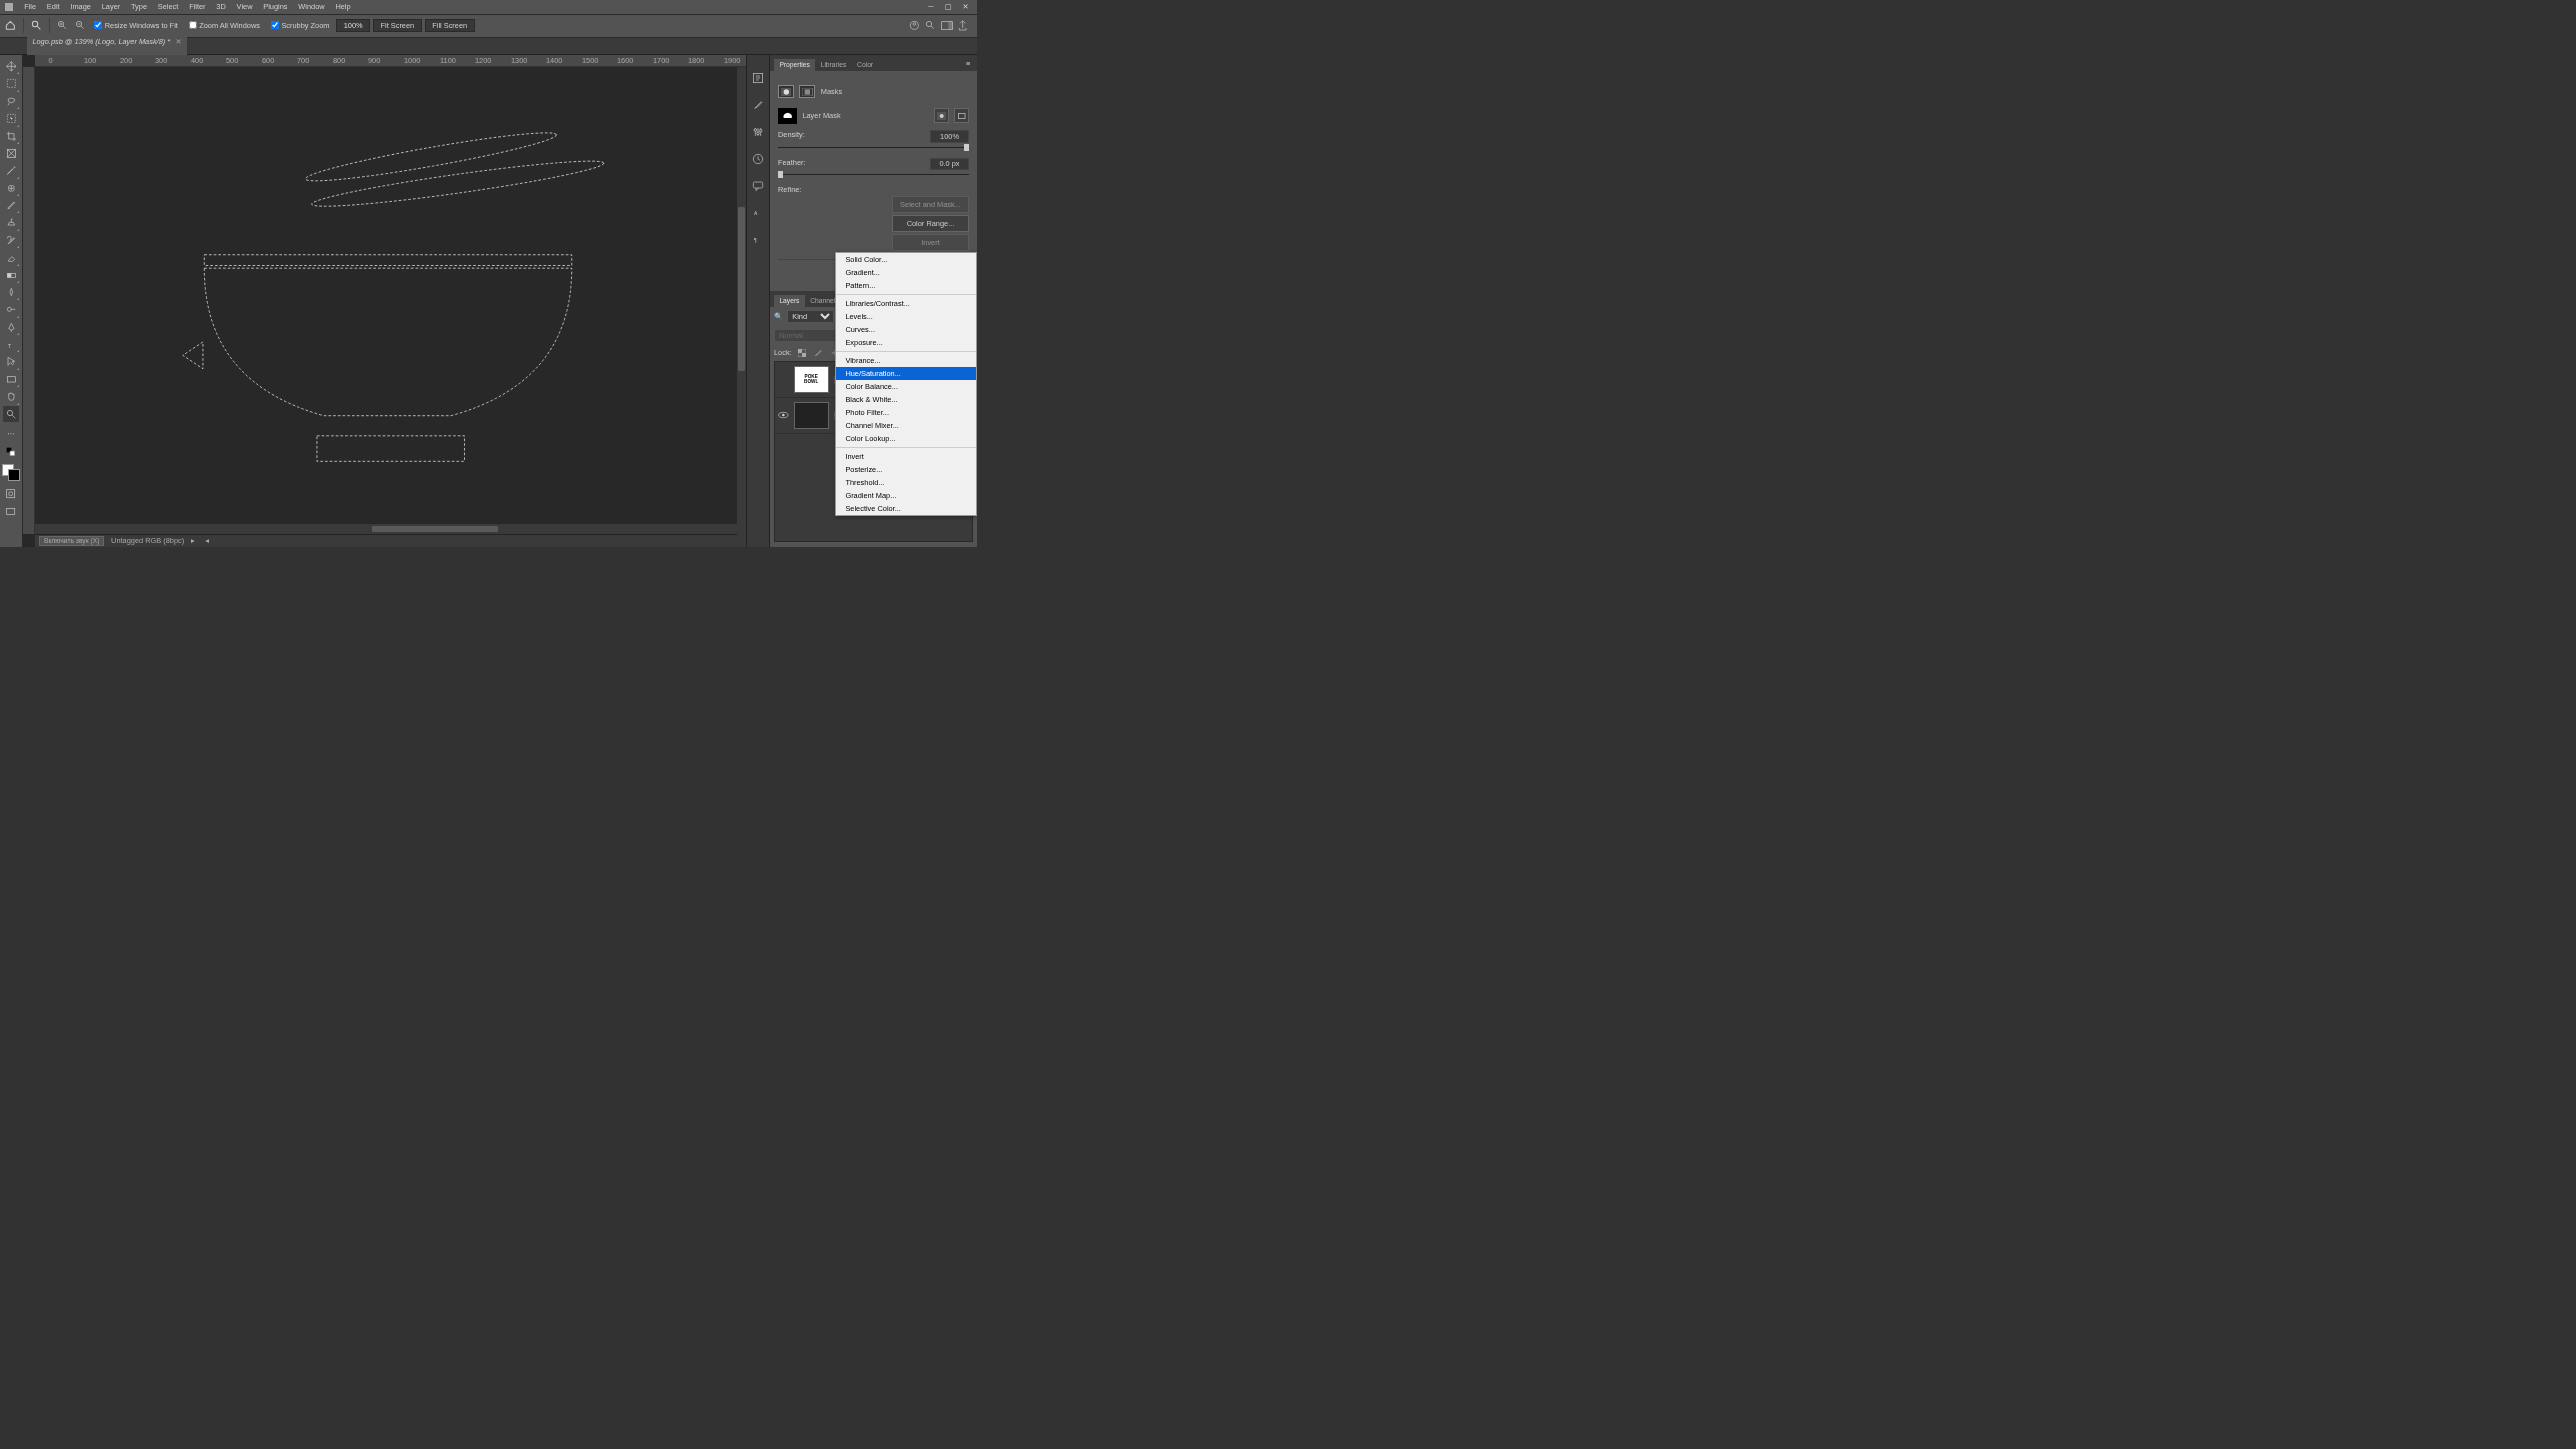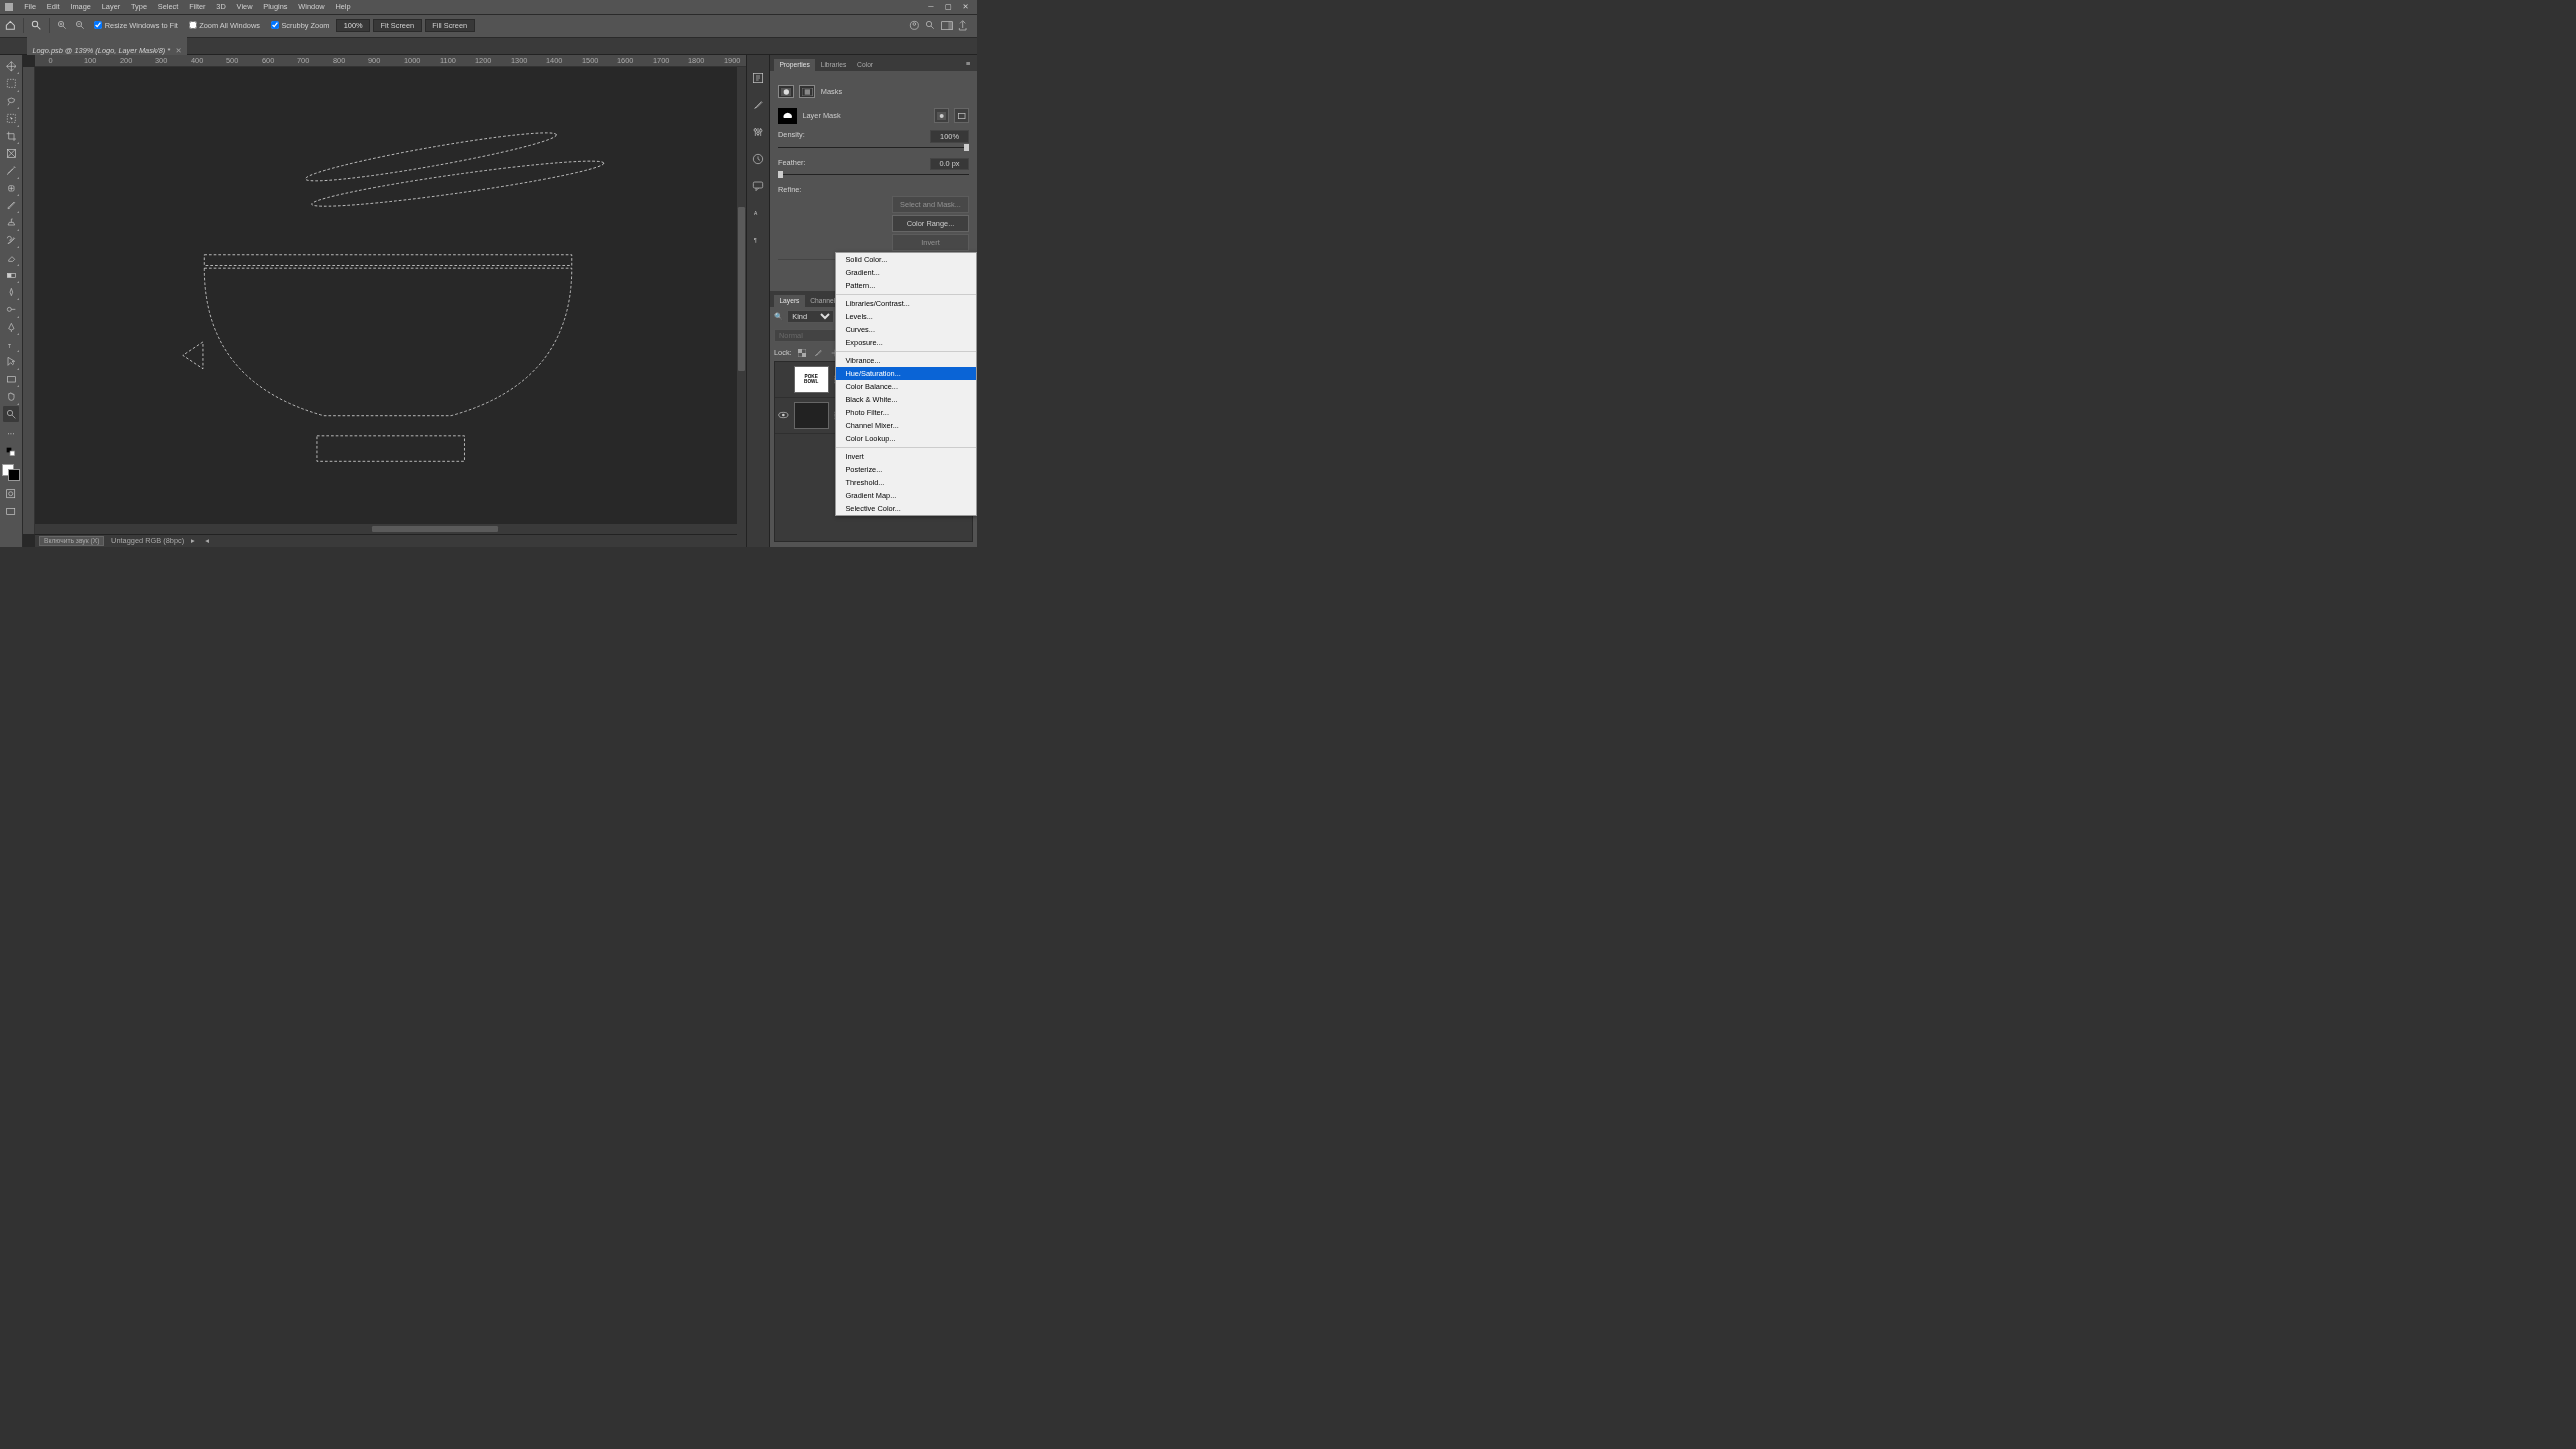--- a/index.html
+++ b/index.html
@@ -18,21 +18,21 @@
 .optbar .sep { width: 0.7px; height: 14.8px; background: #404040; margin: 0 2.7px; }
 .optbar .tool-icon { width: 14.8px; height: 14.8px; display:flex; align-items:center; justify-content:center; }
 .optbar .check { display: flex; gap: 2.7px; padding: 0 4px; }
 .optbar .check input { width: 8px; height: 8px; }
 .optbar .field { width: 34px; height: 13.4px; background: #383838; border: 0.7px solid #2a2a2a; text-align: center; padding: 0.7px 2.7px; color: #ddd; }
 .optbar .btn { height: 13.4px; background: #383838; border: 0.7px solid #2a2a2a; padding: 0 6.7px; display: flex; align-items: center; }
 .optbar .right { margin-left: auto; display: flex; gap: 5.4px; align-items: center; padding-right: 5.4px; }
 
 
 .tabbar { height: 17.4px; background: #3a3a3a; display: flex; align-items: center; padding-left: 27px; border-bottom: 0.7px solid #222; }
-.tab { height: 17.4px; background: #535353; padding: 0 5.4px; display: flex; align-items: flex-end; gap: 5.4px; font-style: italic; }
+.tab { height: 17.4px; background: #535353; padding: 0 5.4px; display: flex; align-items: flex-start; gap: 5.4px; font-style: italic; }
 .tab .close { font-style: normal; opacity: 0.6; }
 
 
 .main { position: absolute; top: 55px; bottom: 0; left: 0; right: 0; display: flex; }
 .toolbox { width: 23px; background: #535353; display: flex; flex-direction: column; align-items: center; padding: 2.7px 0; border-right: 0.7px solid #2a2a2a; }
 .tool { width: 16px; height: 16px; margin: 0.7px 0; display: flex; align-items: center; justify-content: center; border-radius: 1.3px; position: relative; }
 .tool.active { background: #3a3a3a; }
 .tool .tri { position:absolute; right:0; bottom:0; width:0; height:0; border-right: 2.7px solid #999; border-top: 2.7px solid transparent; }
 .swatches { width: 17.4px; height: 17.4px; position: relative; margin: 4px 0; }
 .swatches .fg { width: 12px; height: 12px; background: #fff; border: 0.7px solid #999; position: absolute; top: 0; left: 0; }

